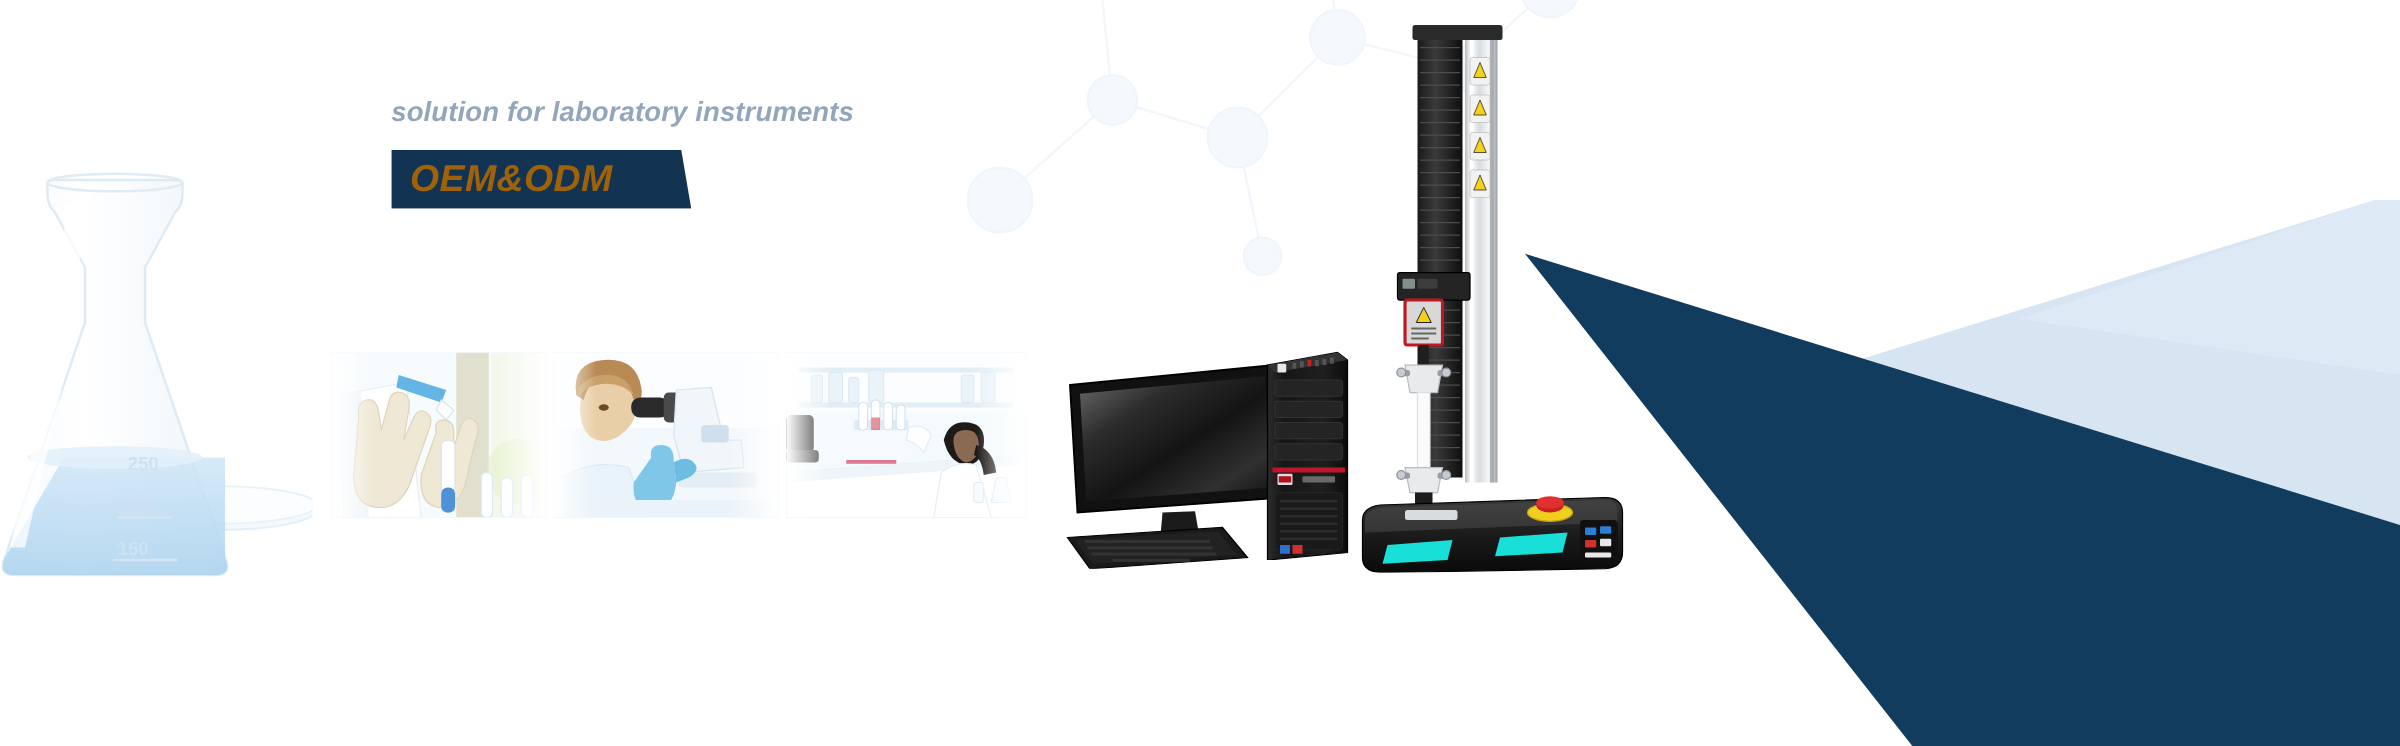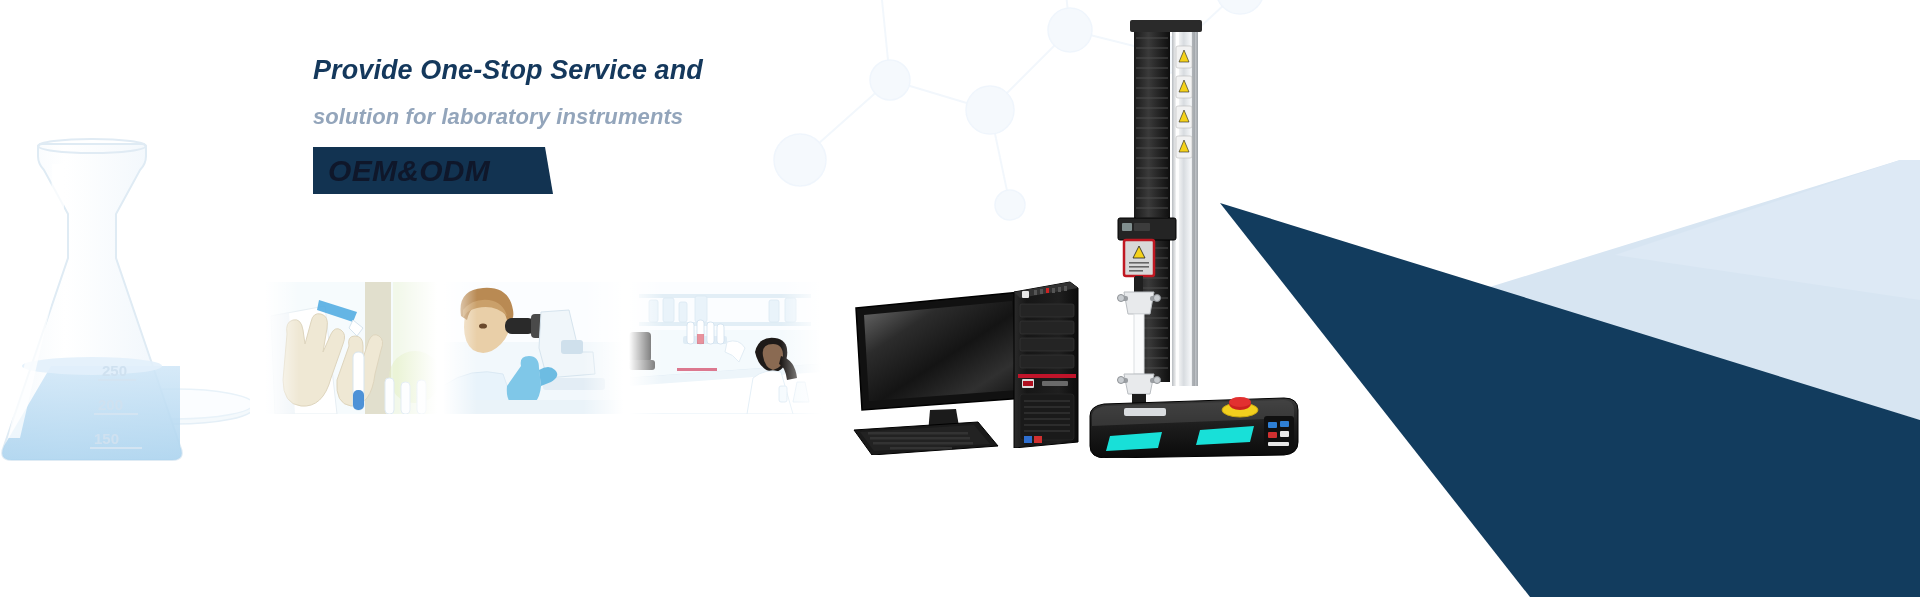--- a/index.html
+++ b/index.html
@@ -34,21 +34,21 @@
   }
   .badge-wrap { margin-top:19px; position:relative; height:47px; width:240px; }
   .badge-shape {
     position:absolute; left:0; top:0; width:240px; height:47px;
     background:#123351;
     clip-path: polygon(0 0, 232px 0, 240px 47px, 0 47px);
   }
   .badge-label {
     position:absolute; left:15px; top:5px;
     font-size:30px; font-weight:bold; font-style:italic;
-    color:#0f172a; letter-spacing:.3px; line-height:37px;
+    color:#a16207; letter-spacing:.3px; line-height:37px;
     white-space:nowrap;
   }
 
   
   .flask { position:absolute; left:-10px; top:108px; width:260px; height:370px; }
 
   
   .photo-strip { position:absolute; left:265px; top:282px; width:556px; height:132px; display:flex; gap:6px; }
   .photo { position:relative; height:132px; overflow:hidden; background:#eef4f8; }
   .photo.p1 { width:172px; }
@@ -96,21 +96,20 @@
   <svg class="deco-light" viewBox="0 0 720 597" preserveAspectRatio="none">
     <polygon points="700,160 720,160 720,420 280,290" fill="#d7e5f2"></polygon>
     <polygon points="700,160 720,160 720,300 415,255" fill="#dde9f5"></polygon>
   </svg>
 
   <svg class="deco-dark" viewBox="0 0 720 597" preserveAspectRatio="none">
     <polygon points="20,203 720,420 720,597 330,597" fill="#123c5e"></polygon>
   </svg>
 
   <div class="text-block">
-    <div class="headline">Provide One-Stop Service and</div>
     <div class="subline">solution for laboratory instruments</div>
     <div class="badge-wrap">
       <div class="badge-shape"></div>
       <div class="badge-label">OEM&amp;ODM</div>
     </div>
   </div>
 
   <svg class="flask" viewBox="0 0 260 370">
     <defs>
       <linearGradient id="liq" x1="0" y1="0" x2="0" y2="1">

